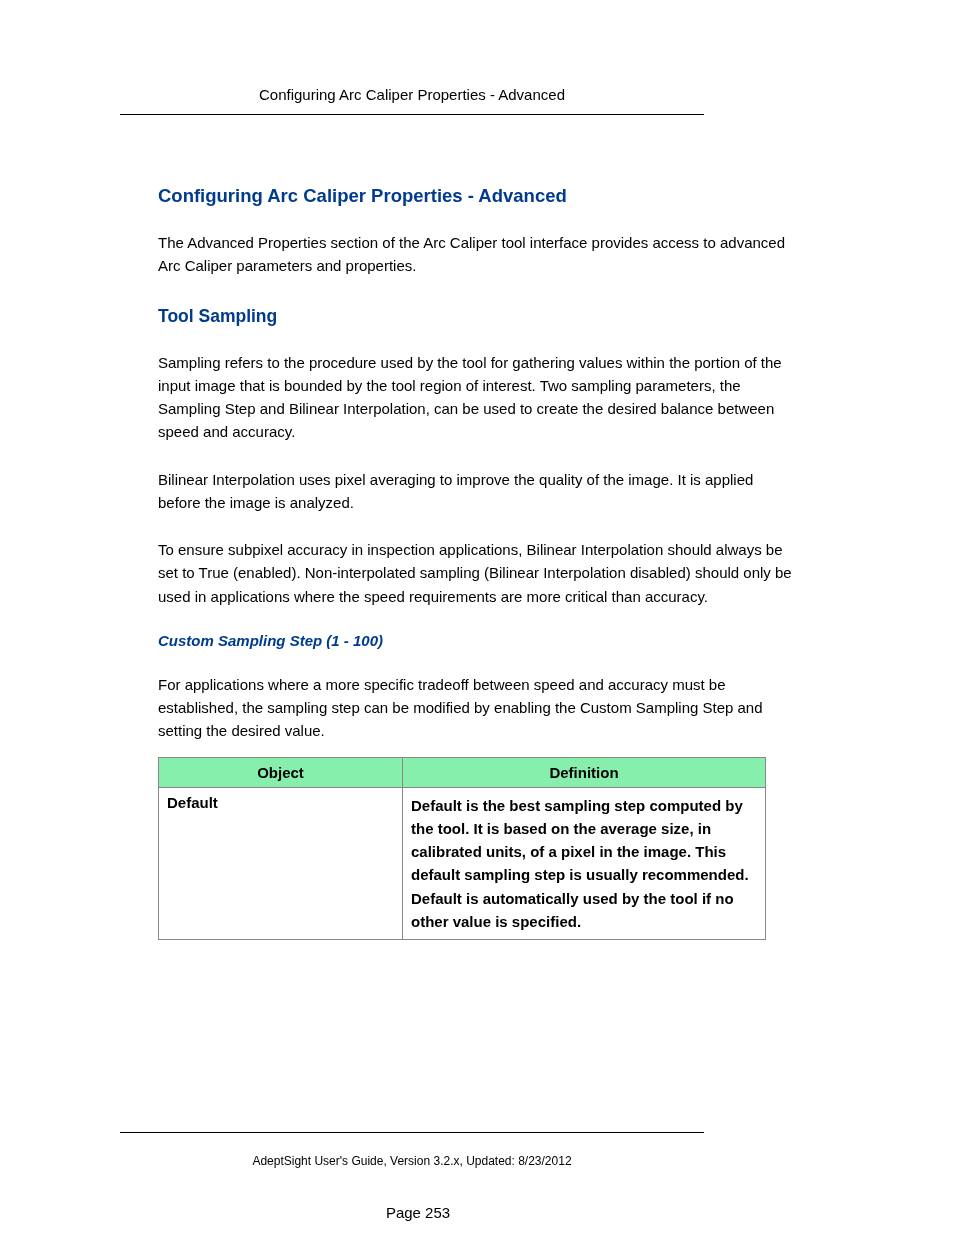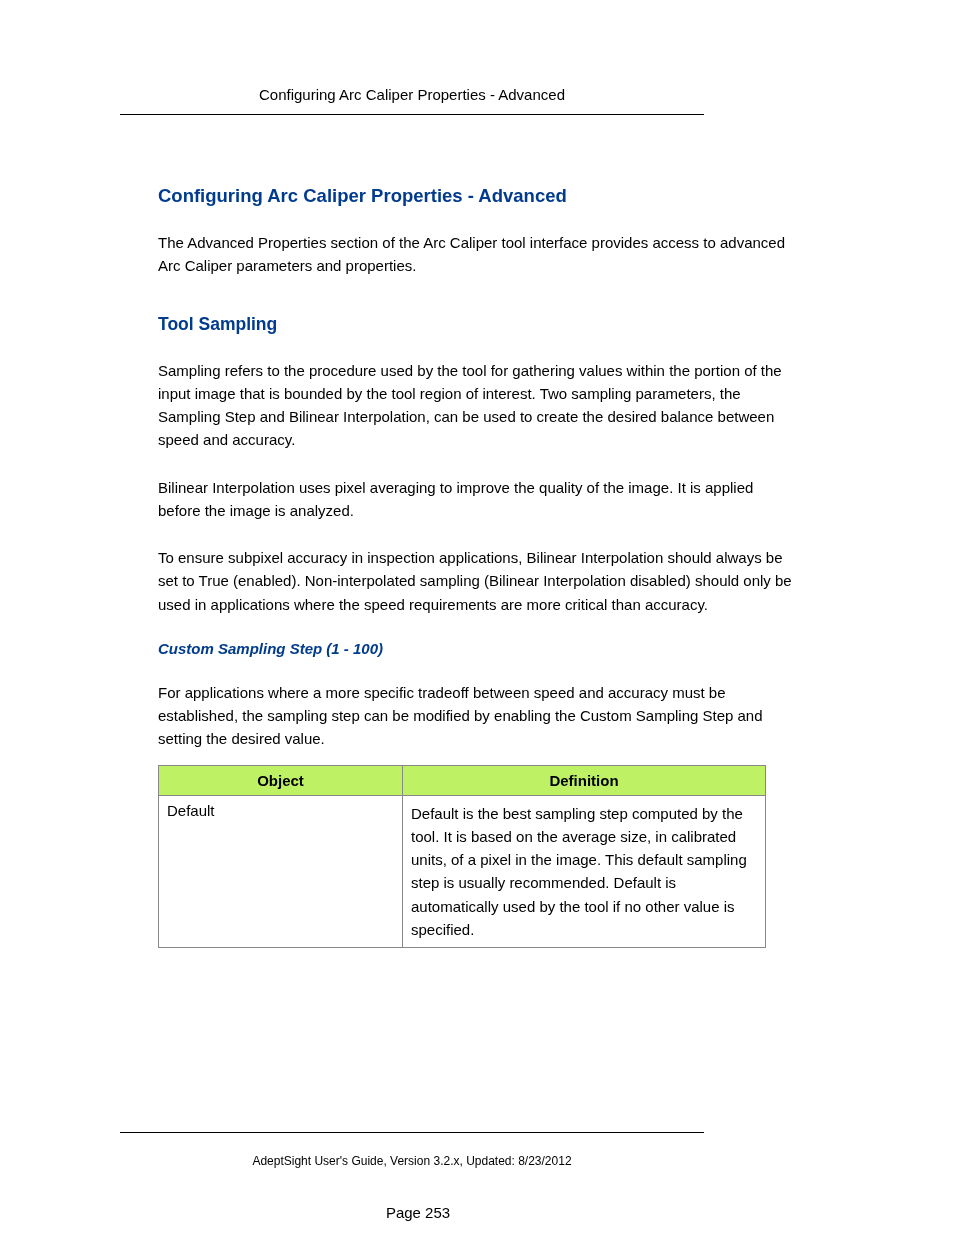--- a/index.html
+++ b/index.html
@@ -39,21 +39,21 @@
   .h1 {
     color: #003b8e;
     font-weight: bold;
     font-size: 18.5px;
     margin-bottom: 14px;
   }
   .h2 {
     color: #003b8e;
     font-weight: bold;
     font-size: 17.5px;
-    margin-top: 36px;
+    margin-top: 28px;
     margin-bottom: 12px;
   }
   .h3 {
     color: #003b8e;
     font-style: italic;
     font-weight: bold;
     font-size: 15px;
     margin-top: 24px;
     margin-bottom: 10px;
   }
@@ -68,23 +68,24 @@
     border-collapse: collapse;
     width: 608px;
     margin-top: 8px;
   }
   table.def th, table.def td {
     border: 1px solid #888;
     font-size: 15px;
     padding: 6px 8px;
     vertical-align: top;
     text-align: left;
+    font-weight: bold;
   }
   table.def th {
-    background: #bef264;
+    background: #86efac;
     text-align: center;
     font-weight: bold;
   }
   table.def th.col-obj { width: 244px; }
   table.def td.def-cell { line-height: 1.55; }
   .footer-rule {
     position: absolute;
     top: 1132px;
     left: 120px;
     right: 120px;

